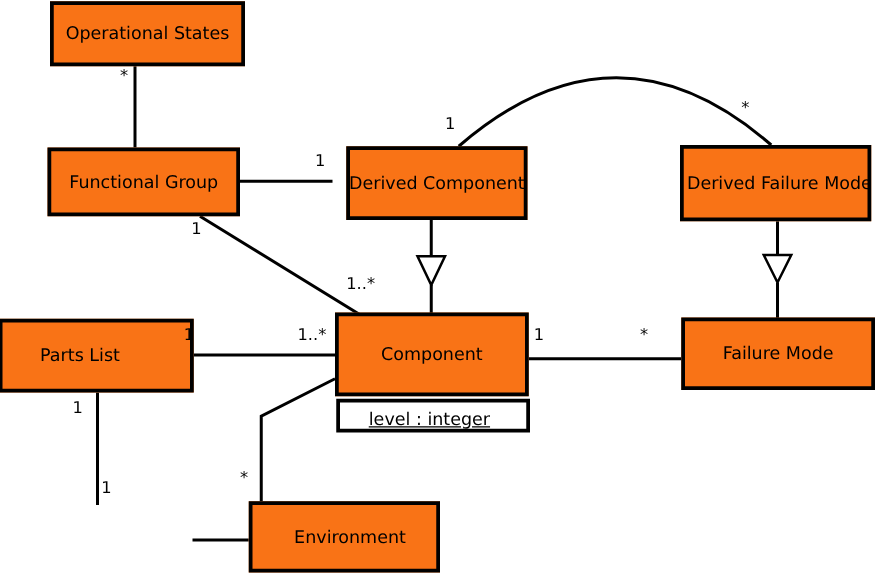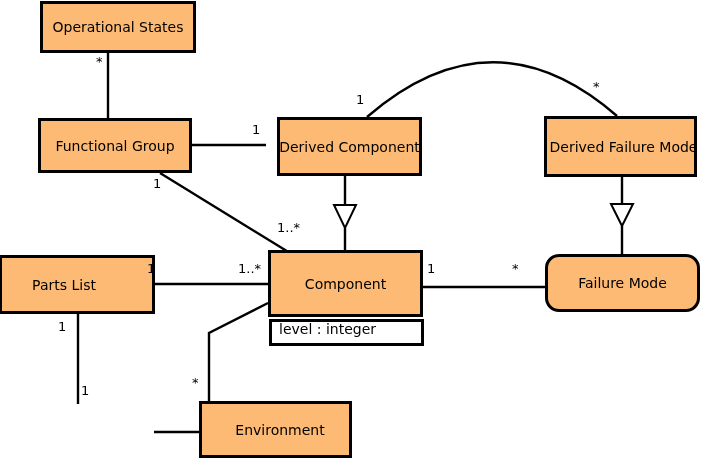--- a/index.html
+++ b/index.html
@@ -8,33 +8,34 @@
     width:702px;height:464px;
     background:#ffffff;
     overflow:hidden;
     font-family:"DejaVu Sans","Liberation Sans",sans-serif;
     color:#000;
   }
   #edges{position:absolute;left:0;top:0;width:702px;height:464px;}
   .uml-box{
     position:absolute;
     box-sizing:border-box;
-    background:#fdba74;
+    background:#f97316;
     border:3px solid #000000;
     display:flex;align-items:center;justify-content:center;
     font-size:14px;line-height:1;white-space:nowrap;
   }
   .uml-attr{
     position:absolute;
     box-sizing:border-box;
     background:#ffffff;
     border:3px solid #000000;
-    display:flex;align-items:flex-start;
+    display:flex;align-items:flex-end;
     font-size:14px;line-height:1;white-space:nowrap;
-    padding-left:7px;
+    padding-left:23px;
+    text-decoration:underline;
   }
   .mult{
     position:absolute;
     font-size:13px;line-height:1;
     white-space:nowrap;
   }
 </style>
 </head>
 <body>
 
@@ -82,21 +83,21 @@
     <span>Parts List</span>
   </div>
 
   <div class="uml-box" style="left:268px;top:250px;width:155px;height:67px;">
     <span>Component</span>
   </div>
   <div class="uml-attr" style="left:269px;top:319px;width:155px;height:27px;">
     <span>level : integer</span>
   </div>
 
-  <div class="uml-box" style="left:545px;top:254px;width:155px;height:58px;border-radius:14px;">
+  <div class="uml-box" style="left:545px;top:254px;width:155px;height:58px;">
     <span>Failure Mode</span>
   </div>
 
 
   <div class="uml-box" style="left:199px;top:401px;width:153px;height:57px;padding-left:9px;text-align:center;">
     <span>Environment</span>
   </div>
 
   <span class="mult" style="left:96px;top:55px;">*</span>
   <span class="mult" style="left:252px;top:123px;">1</span>

